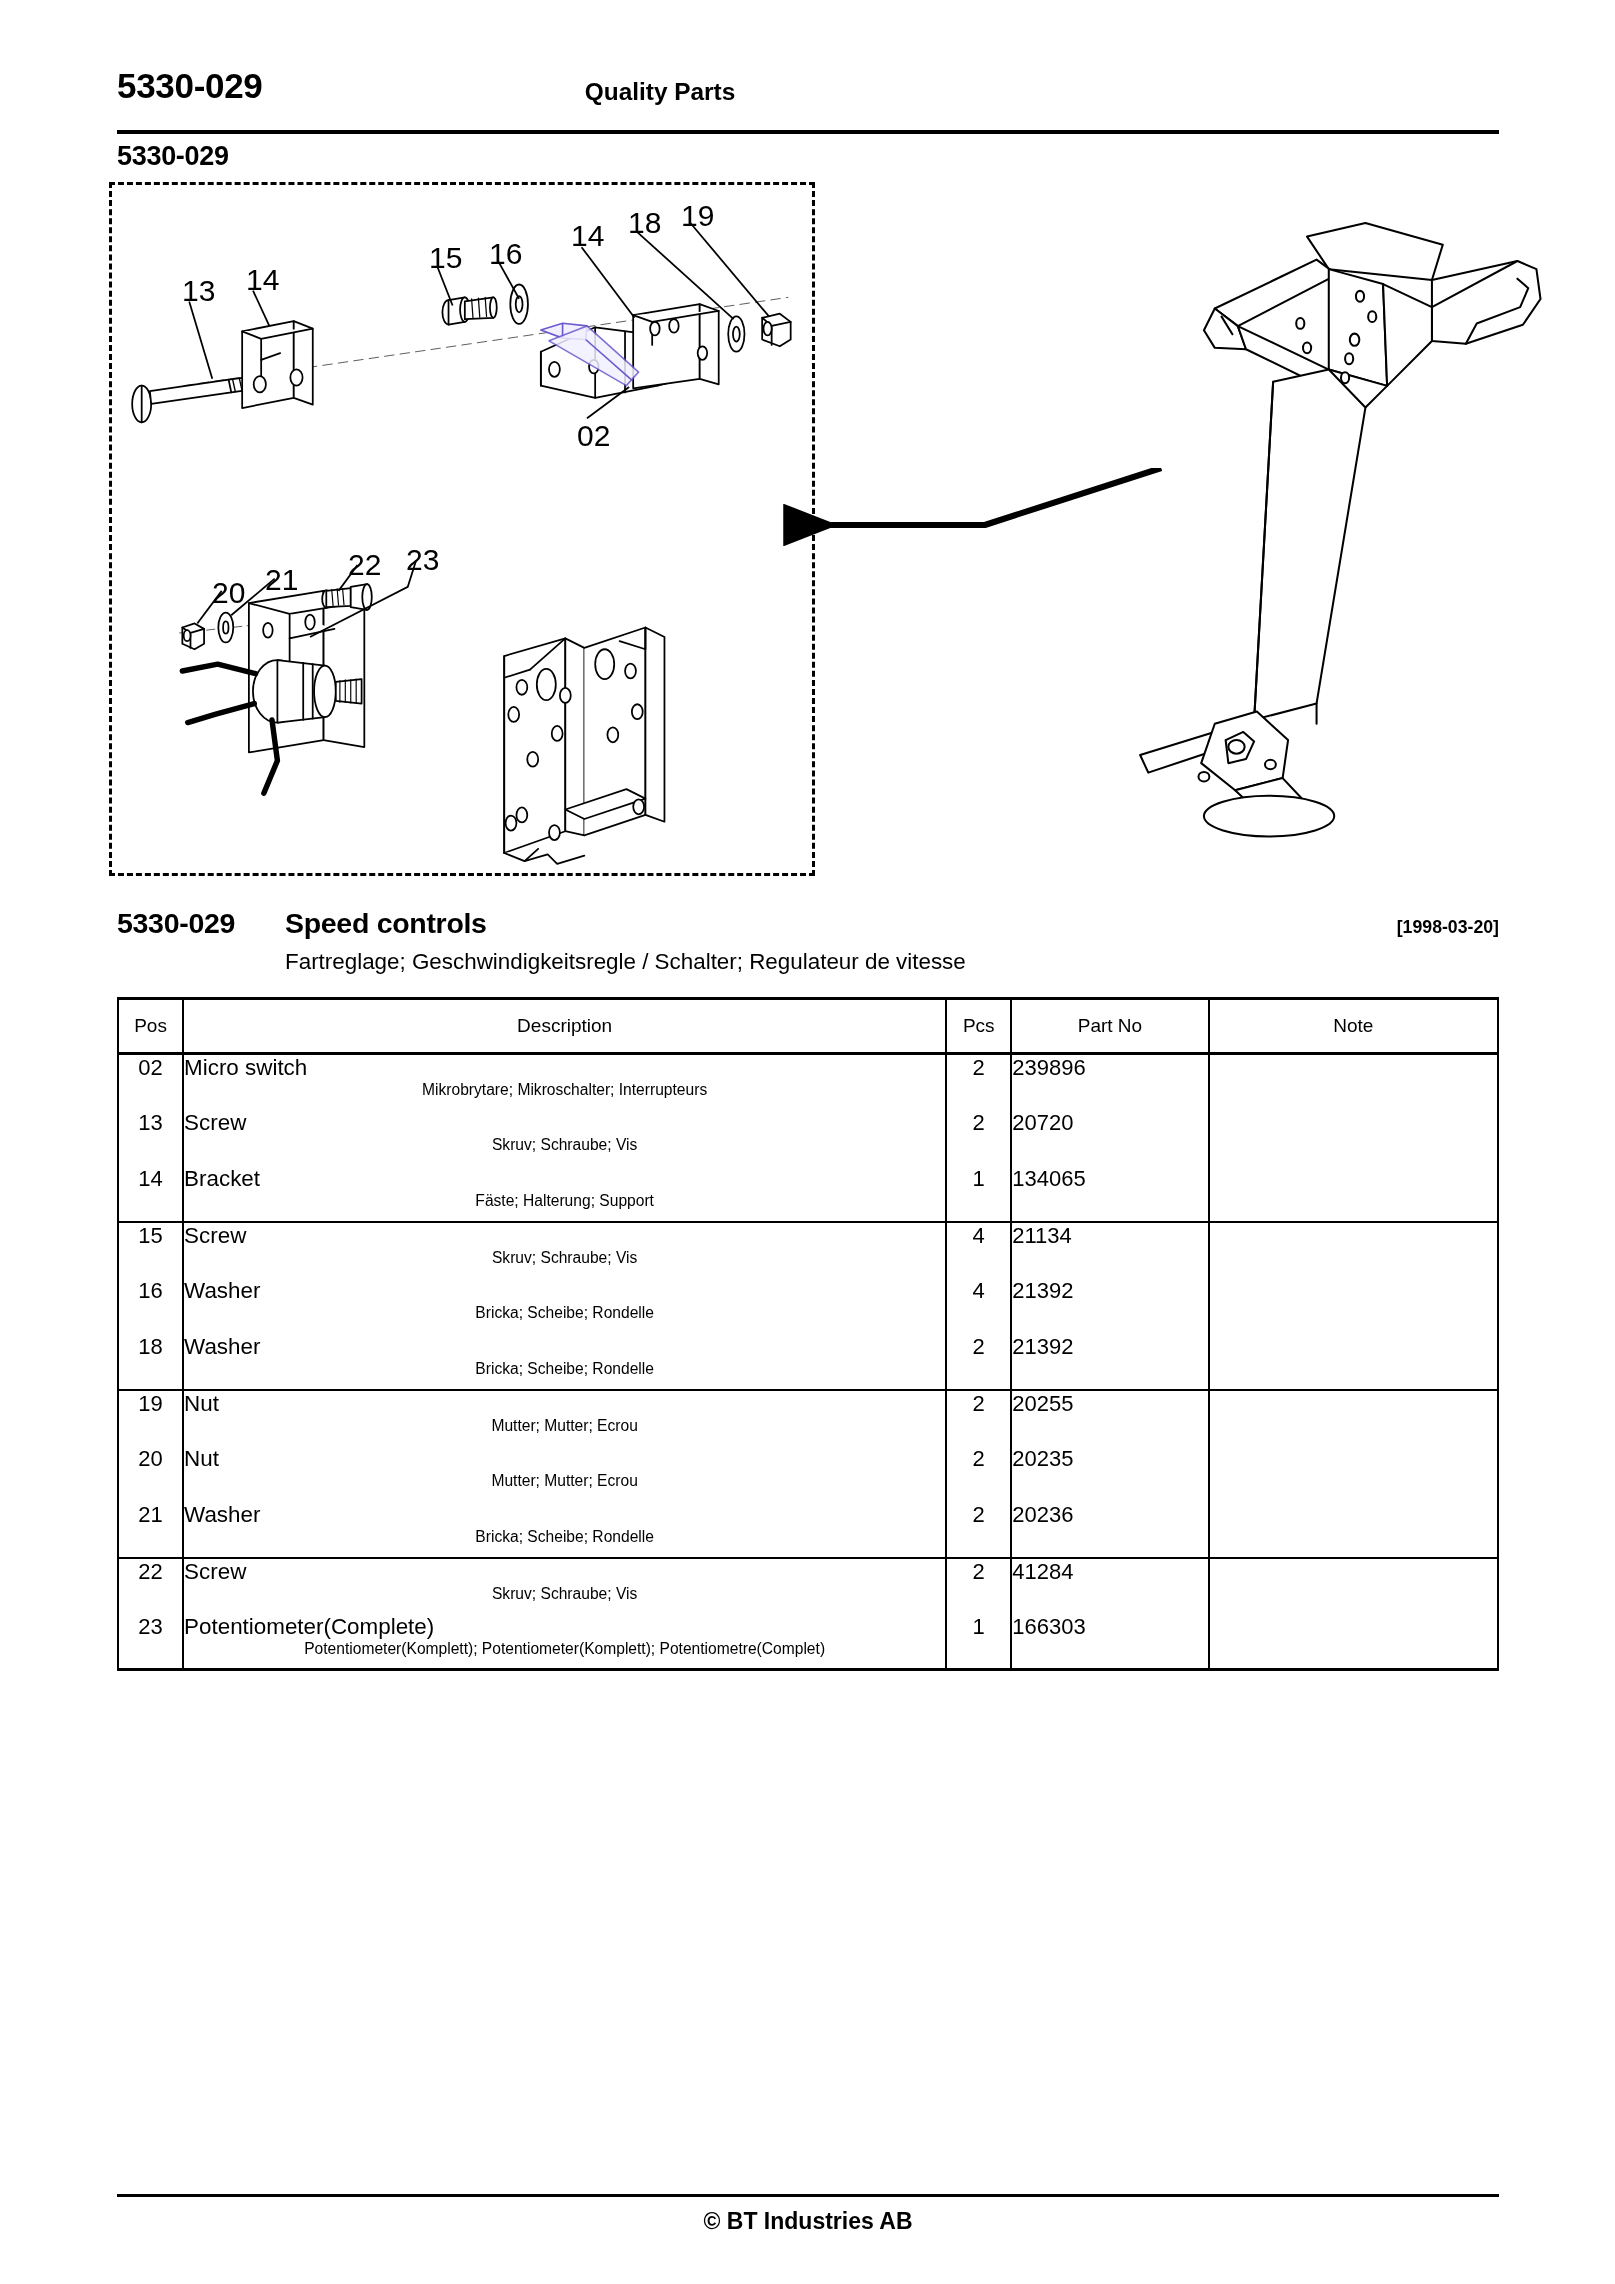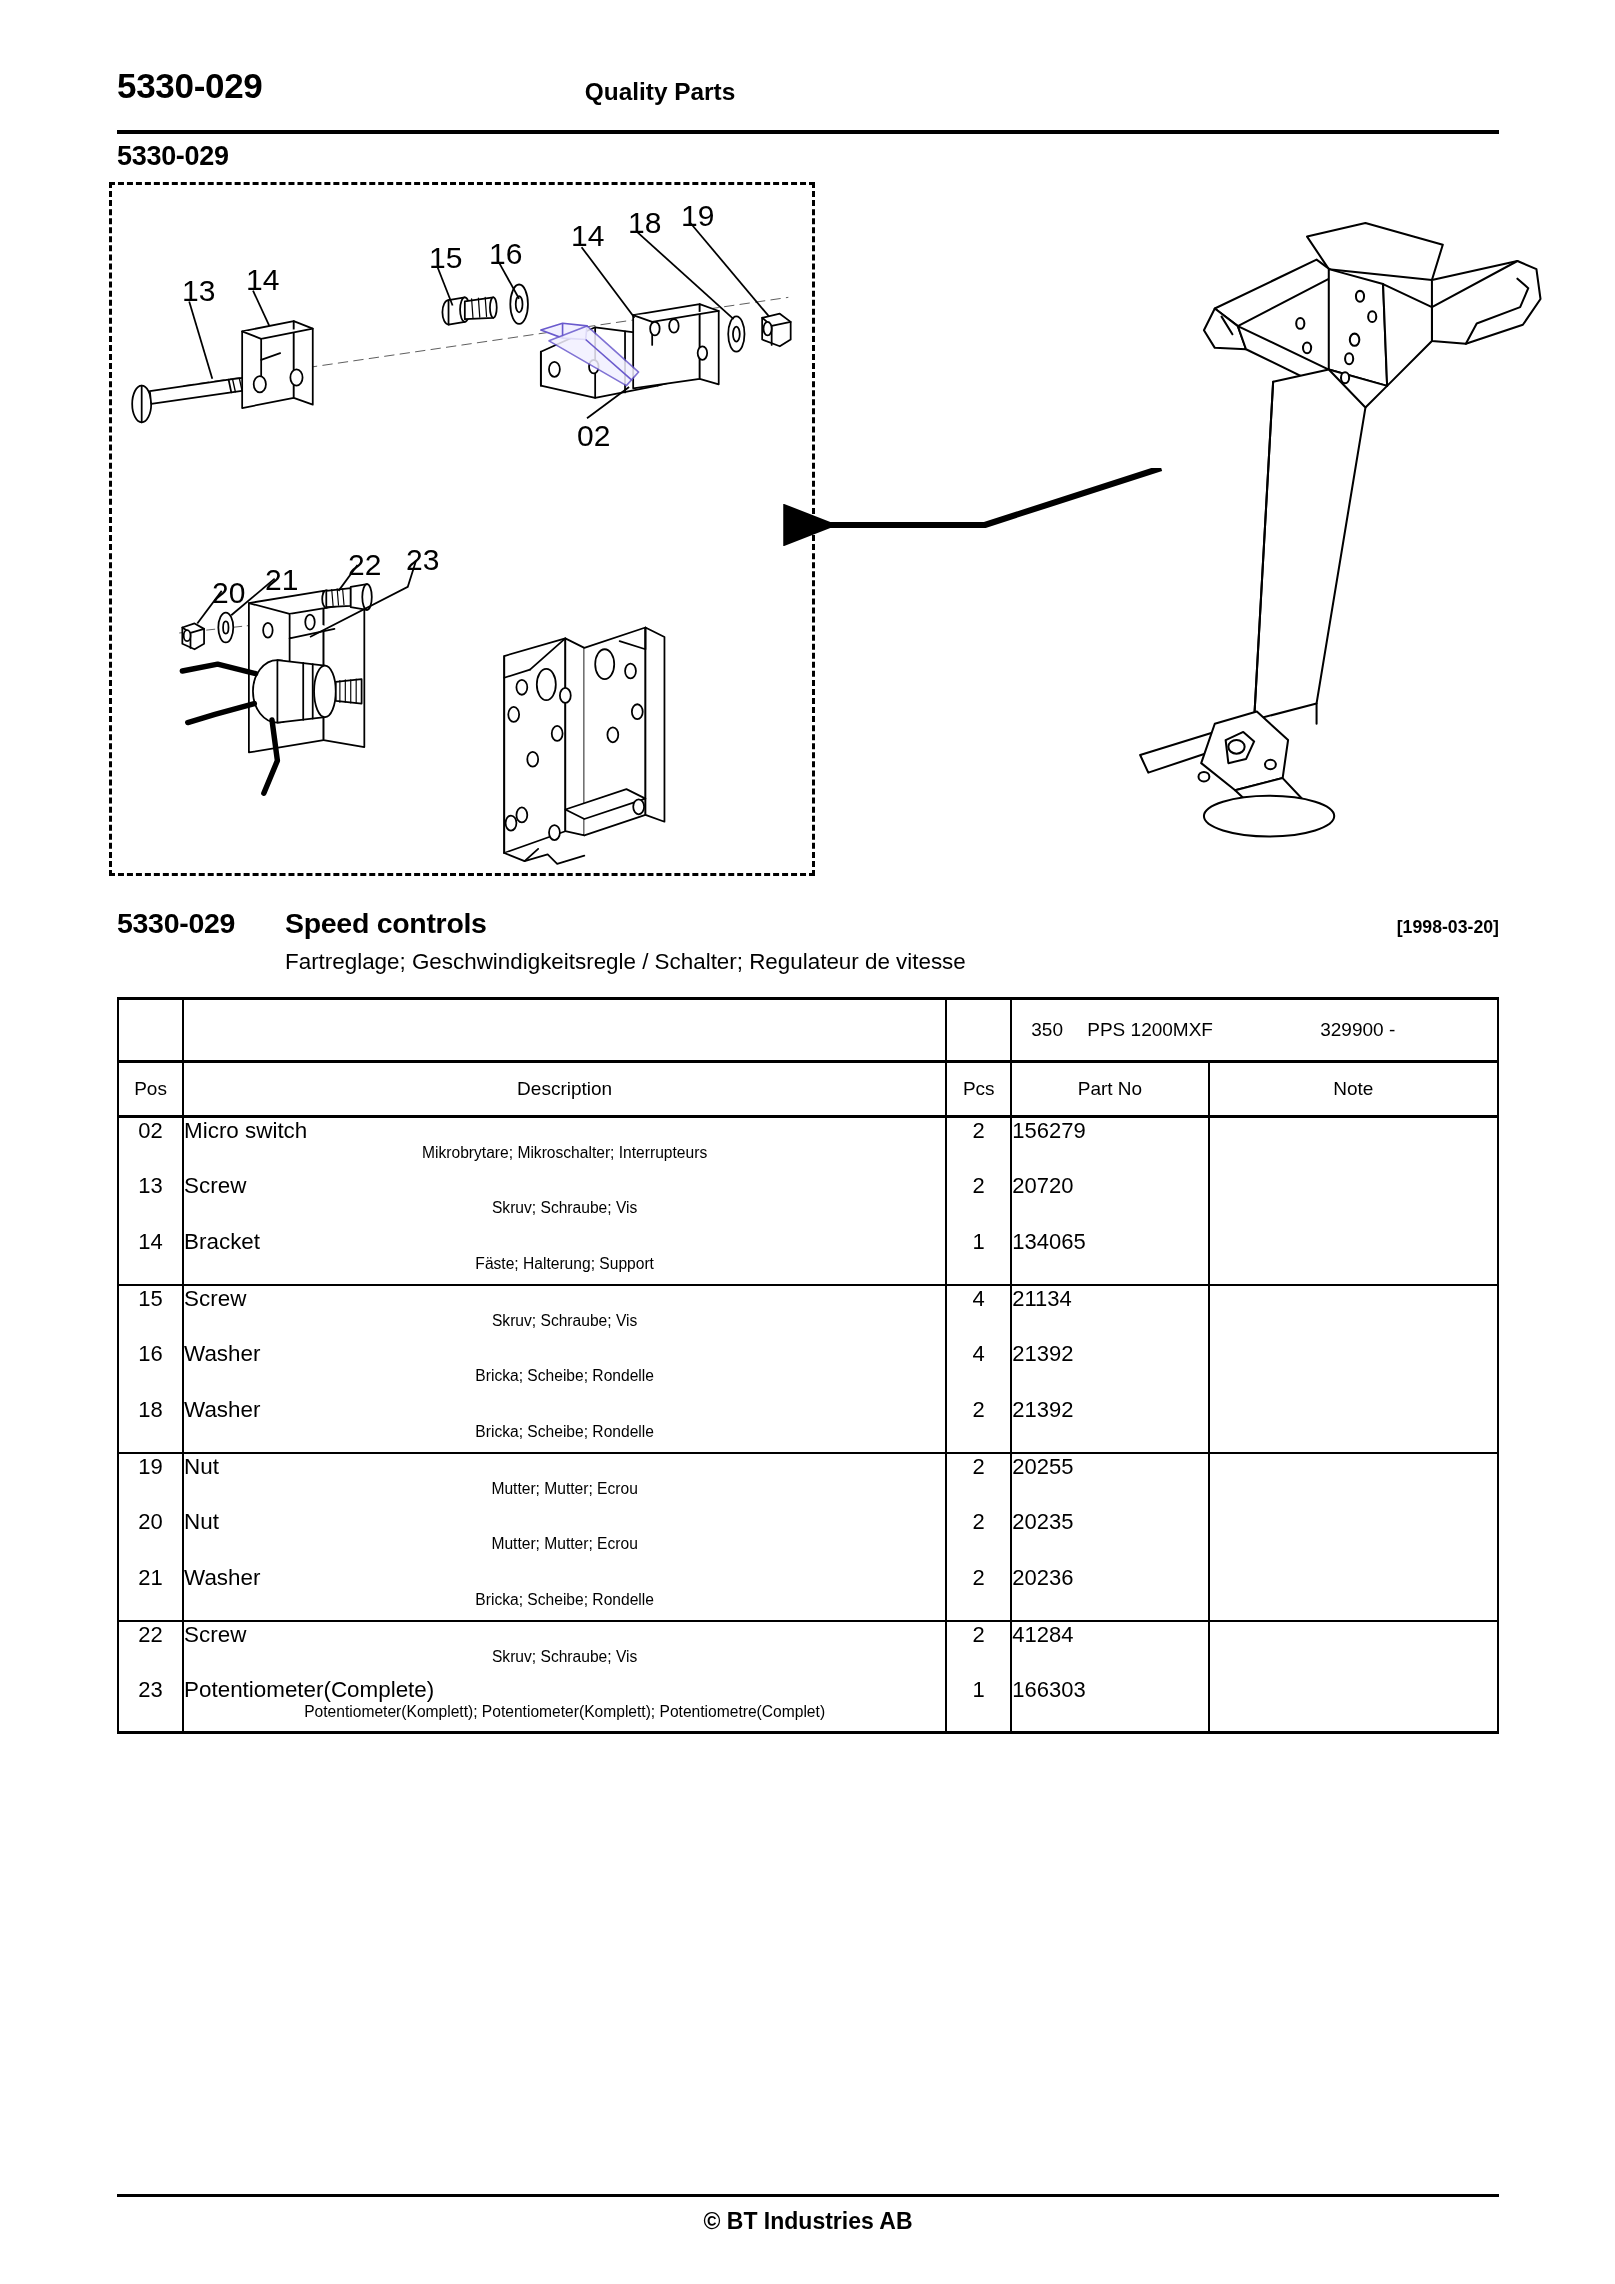--- a/index.html
+++ b/index.html
@@ -499,50 +499,38 @@
 
   <table class="parts-table">
     <colgroup>
       <col class="col-pos">
         <col class="col-desc">
         <col class="col-pcs">
         <col class="col-part">
         <col class="col-note">
     </colgroup>
     <tbody>
-      <tr class="model-row">
-        <td class="model-blank"></td>
-        <td class="model-blank"></td>
-        <td class="model-blank"></td>
-        <td colspan="2">
-          <div class="model-cell">
-            <span class="model-name">350</span>
-            <span class="model-name" style="margin-left:19px;">PPS 1200MXF</span>
-            <span class="model-serial">329900 -</span>
-          </div>
-        </td>
-      </tr>
 
       <tr class="head-row">
         <td>Pos</td>
         <td>Description</td>
         <td>Pcs</td>
         <td>Part No</td>
         <td>Note</td>
       </tr>
     </tbody>
     <tbody id="parts-body">
         <tr class="part-row">
           <td class="cell-pos">02</td>
           <td class="cell-desc">
             <div class="desc-en">Micro switch</div>
             <div class="desc-tr">Mikrobrytare; Mikroschalter; Interrupteurs</div>
           </td>
           <td class="cell-pcs">2</td>
-          <td class="cell-part">156279</td>
+          <td class="cell-part">239896</td>
           <td class="cell-note"></td>
         </tr>
         <tr class="part-row">
           <td class="cell-pos">13</td>
           <td class="cell-desc">
             <div class="desc-en">Screw</div>
             <div class="desc-tr">Skruv; Schraube; Vis</div>
           </td>
           <td class="cell-pcs">2</td>
           <td class="cell-part">20720</td>

